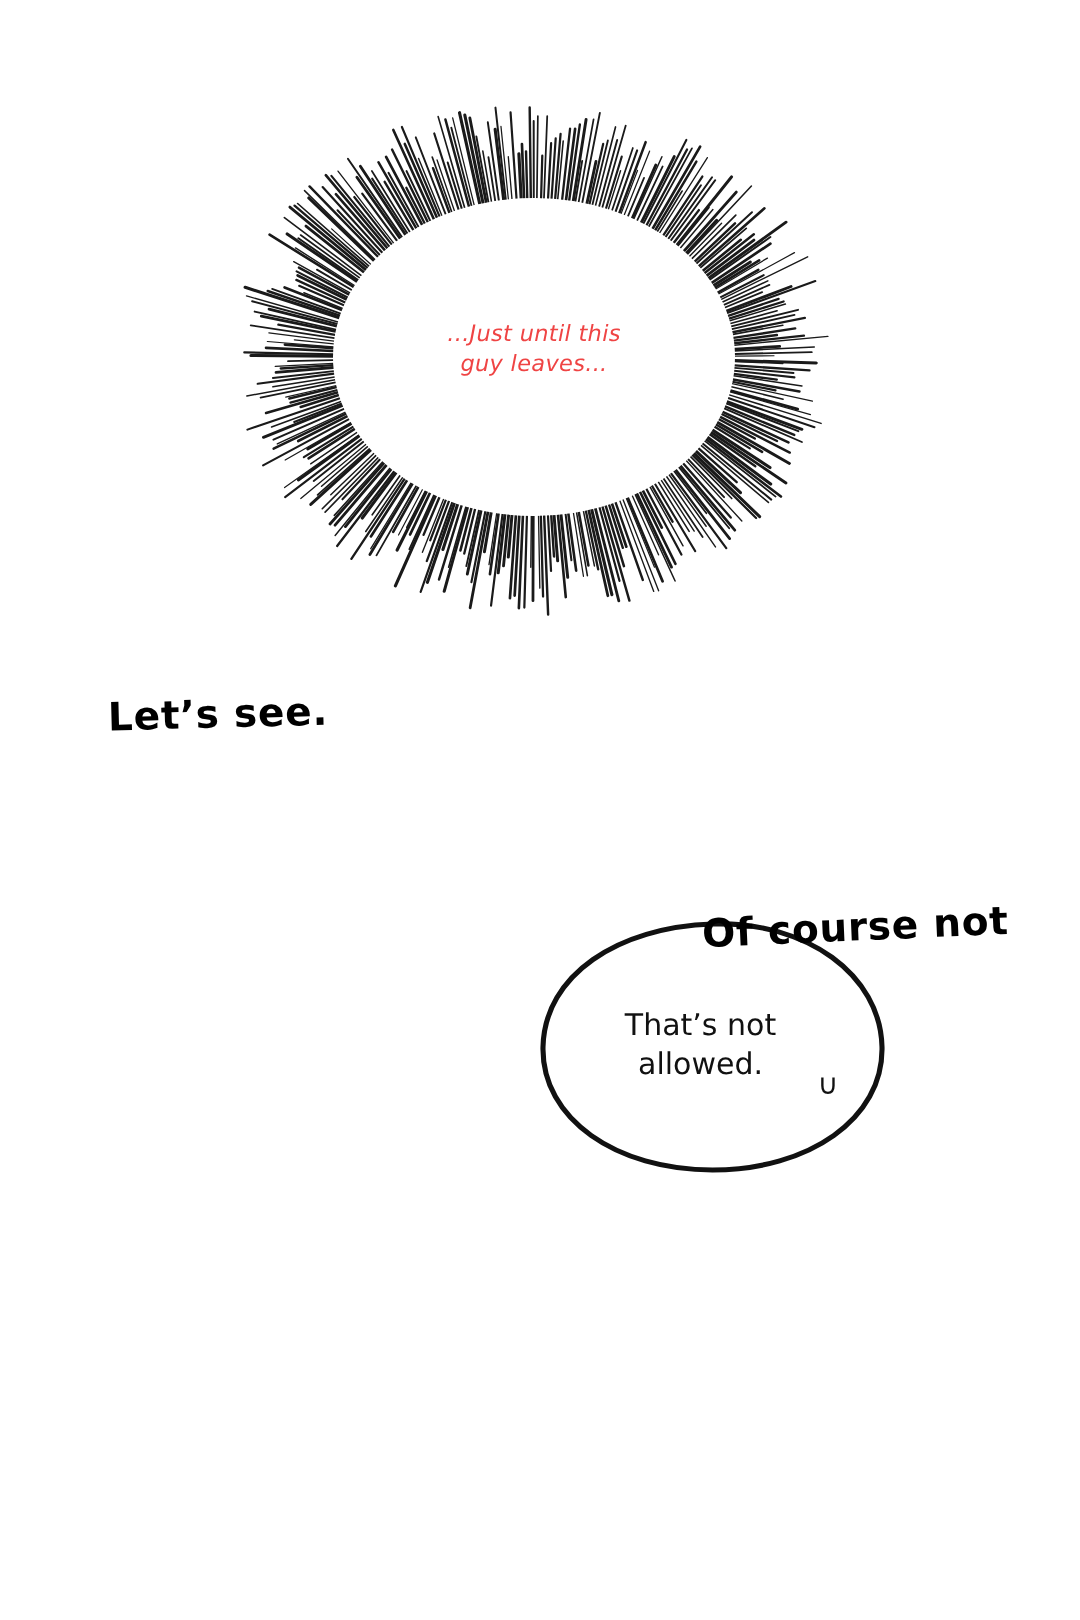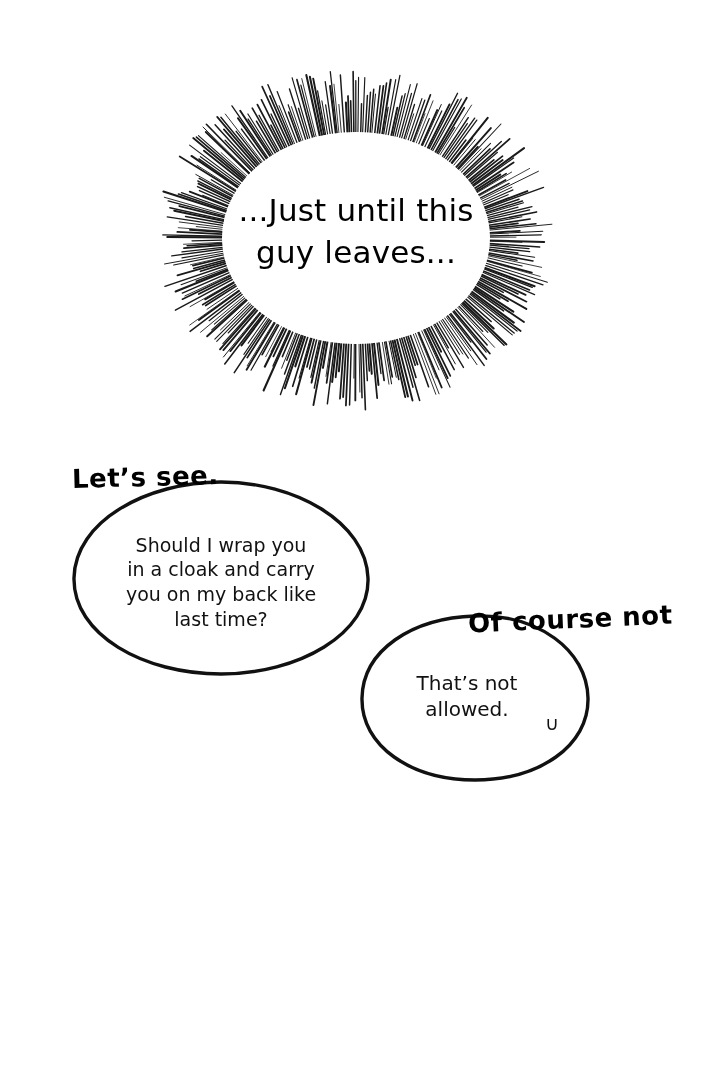--- a/index.html
+++ b/index.html
@@ -43,23 +43,24 @@
     height: 360px;
     display: flex;
     align-items: center;
     justify-content: center;
     text-align: center;
     pointer-events: none;
   }
   .burst-text span {
     display: block;
     font-family: "DejaVu Sans", sans-serif;
-    font-size: 31px;
+    font-style: italic;
+    font-size: 15px;
     line-height: 1.35;
-    color: #000000;
+    color: #ef4444;
     letter-spacing: 0.2px;
     white-space: pre-line;
     transform: translateY(-6px);
   }
 
   
   .bubble {
     position: absolute;
   }
   .bubble svg {
@@ -513,35 +514,20 @@
           <line x1="337.98" y1="178.00" x2="389.15" y2="176.77" stroke-width="1.29"></line>
         </g>
       <ellipse cx="204" cy="180" rx="134" ry="106" fill="#ffffff" stroke="none"></ellipse>
     </svg>
     <div class="burst-text">
       <span>...Just until this
 guy leaves...</span>
     </div>
   </div>
 
-  <div class="bubble" id="bubble-cloak">
-    <svg viewBox="0 0 302 200">
-      <path d="M151 4
-               C 225 4, 296 44, 298 100
-               C 300 156, 228 196, 151 196
-               C 74 196, 3 157, 4 100
-               C 5 43, 77 4, 151 4 Z" fill="#ffffff" stroke="#111111" stroke-width="3.4" stroke-linejoin="round"></path>
-    </svg>
-    <div class="bubble-text">
-      <span>Should I wrap you
-in a cloak and carry
-you on my back like
-last time?</span>
-    </div>
-  </div>
 
   <div class="bubble" id="bubble-notallowed">
     <svg viewBox="0 0 234 172">
       <path d="M117 4
                C 180 2, 229 38, 230 86
                C 231 134, 181 168, 117 168
                C 53 168, 3 134, 4 86
                C 5 38, 54 6, 117 4 Z" fill="#ffffff" stroke="#111111" stroke-width="3.4" stroke-linejoin="round"></path>
     </svg>
     <div class="bubble-text">

